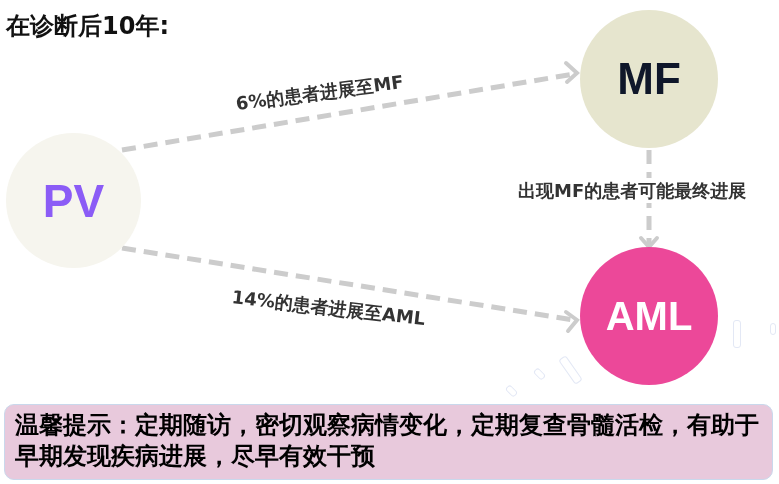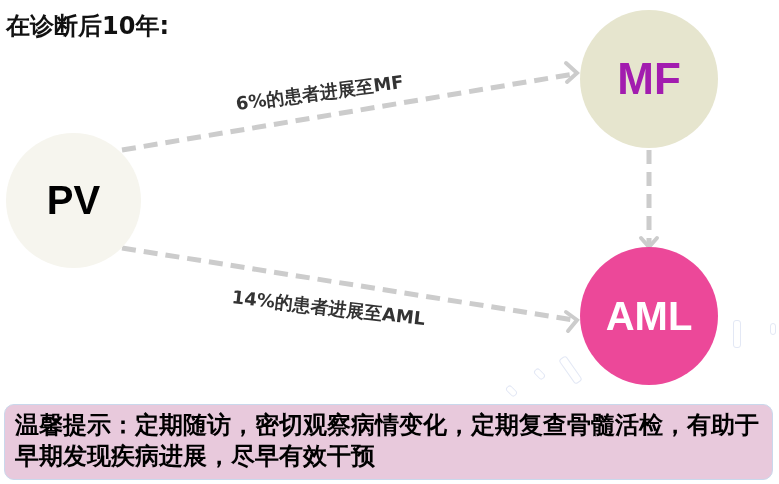--- a/index.html
+++ b/index.html
@@ -15,25 +15,25 @@
       text-align: center;
     }
     .node {
       position: absolute; border-radius: 50%;
       display: flex; align-items: center; justify-content: center;
       font-family: "Liberation Sans", "DejaVu Sans", sans-serif;
       font-weight: bold;
     }
     .node-pv {
       left: 6px; top: 133px; width: 135px; height: 135px;
-      background: #f6f5ee; color: #000000; font-size: 40px;
+      background: #f6f5ee; color: #8b5cf6; font-size: 46px;
     }
     .node-mf {
       left: 580px; top: 10px; width: 138px; height: 138px;
-      background: #e6e5ce; color: #a21caf; font-size: 44px;
+      background: #e6e5ce; color: #0f172a; font-size: 44px;
     }
     .node-aml {
       left: 580px; top: 247px; width: 138px; height: 138px;
       background: #ec4899; color: #fff; font-size: 40px;
     }
     svg.lines { position: absolute; left: 0; top: 0; }
     .edge-label {
       position: absolute; font-size: 18px; font-weight: bold; color: #333;
       white-space: nowrap; transform-origin: left center;
     }
@@ -84,17 +84,18 @@
   <span>MF</span>
 </div>
 <div class="node node-aml">
   <span>AML</span>
 </div>
 
 <div class="edge-label lbl-mf">6%的患者进展至MF</div>
 <div class="edge-label lbl-aml">14%的患者进展至AML</div>
 
 <div class="vert-label">
+  <span>出现MF的患者可能最终进展</span>
 </div>
 
 <div class="tip">
   <span>温馨提示：定期随访，密切观察病情变化，定期复查骨髓活检，有助于早期发现疾病进展，尽早有效干预</span>
 </div>
 
 </body></html>

